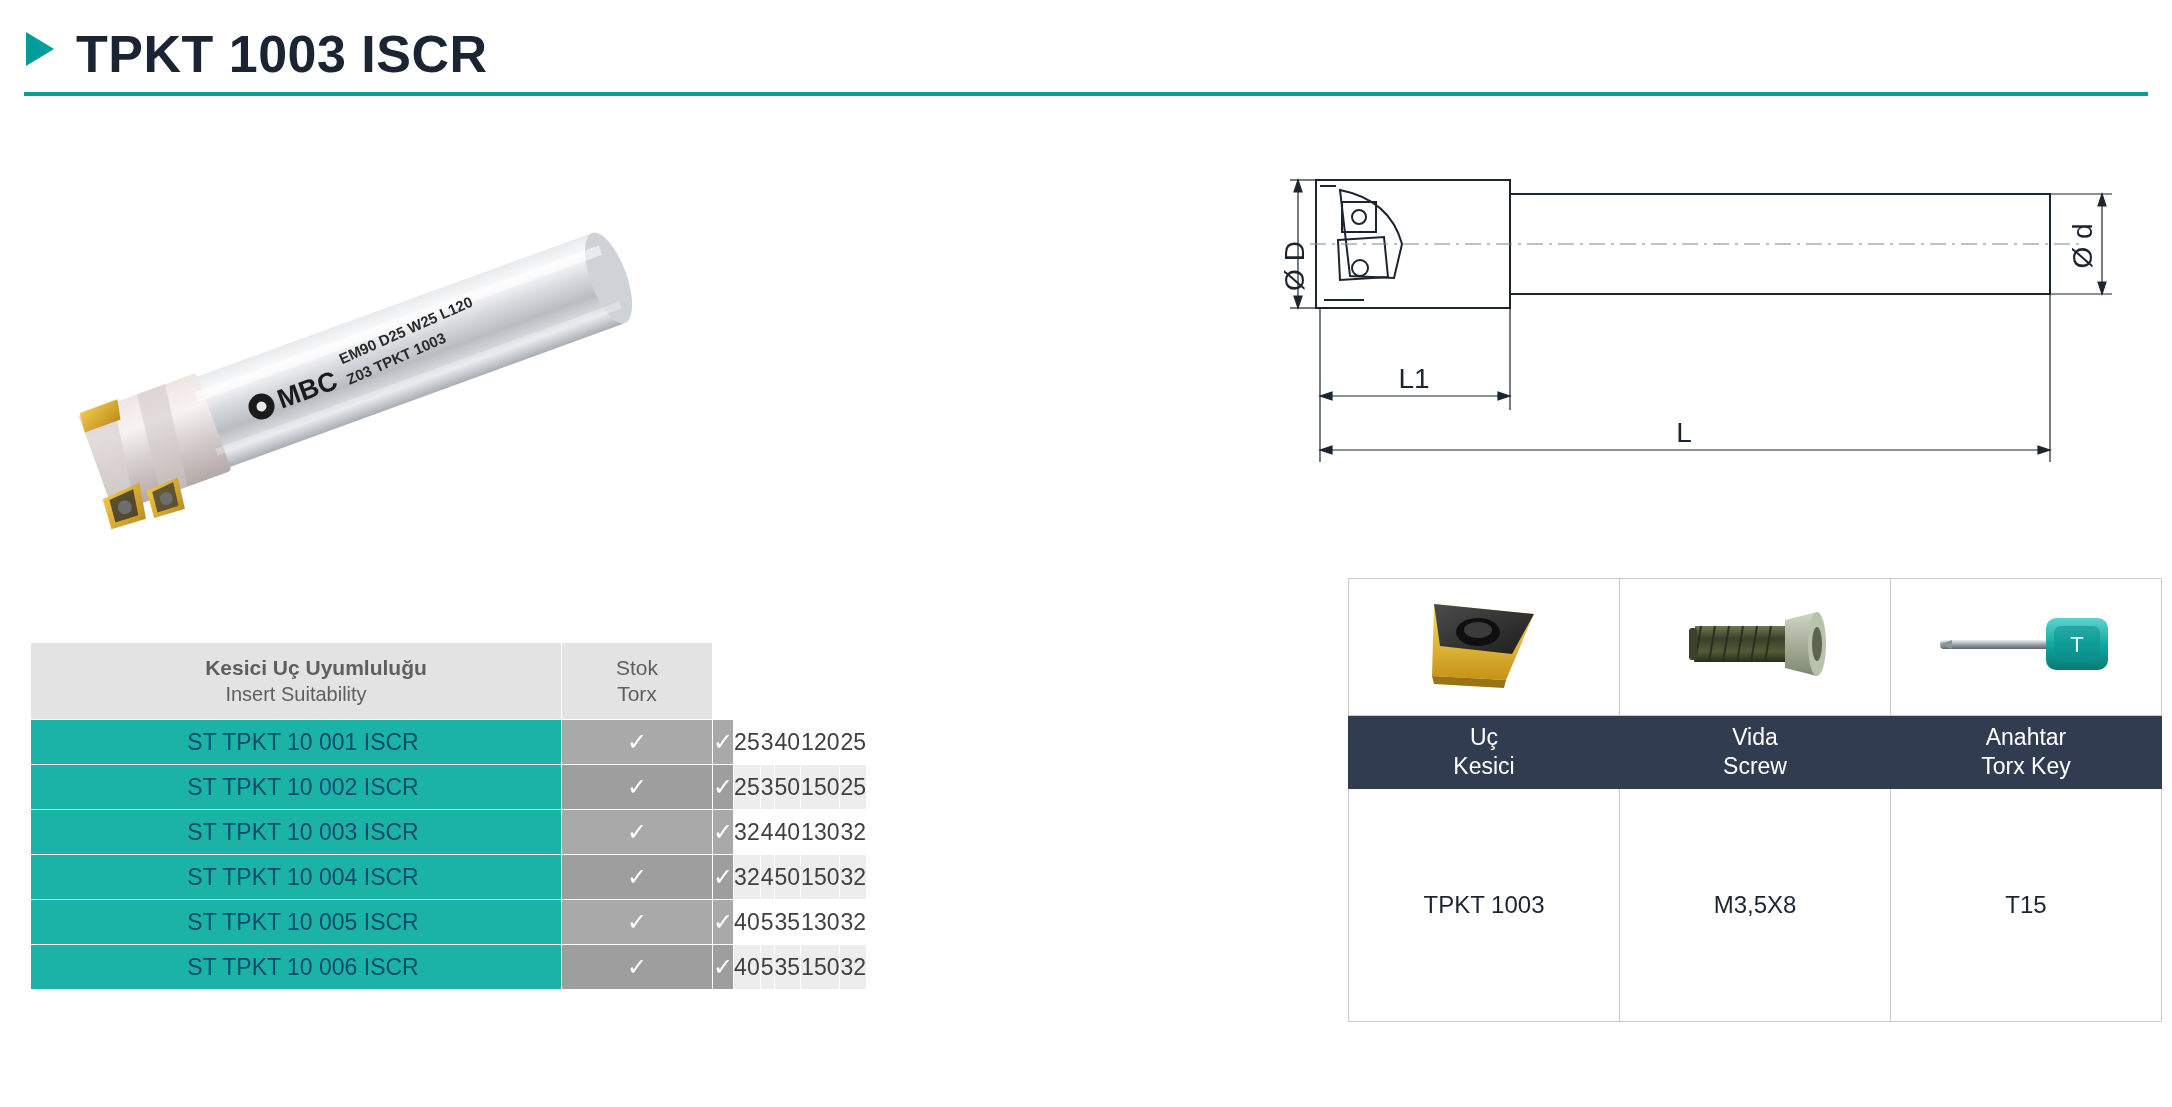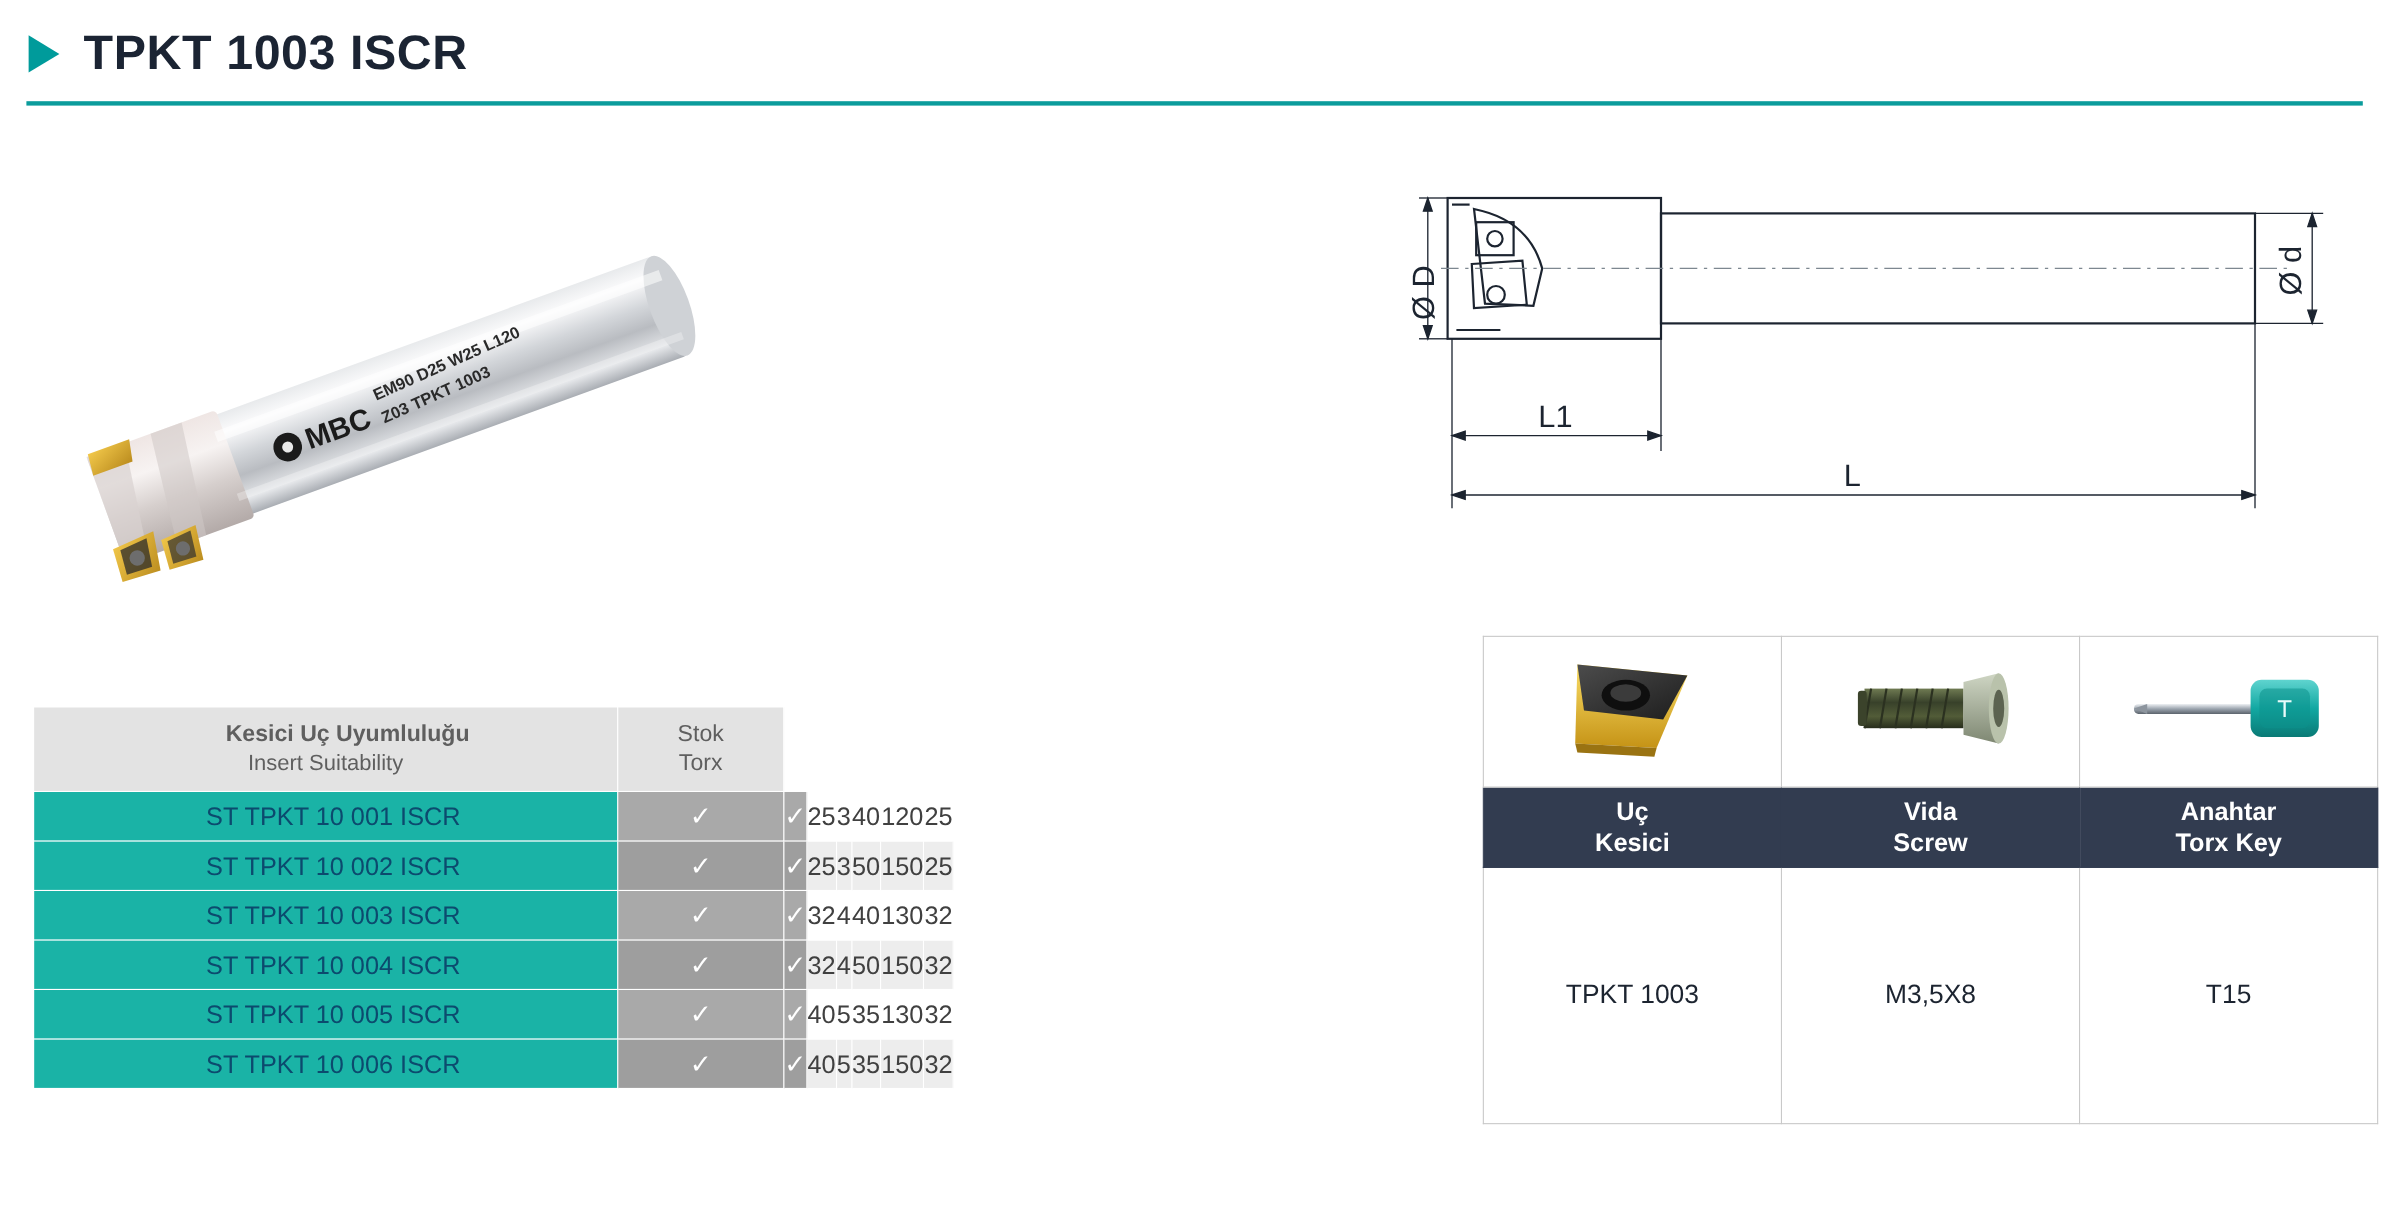--- a/index.html
+++ b/index.html
@@ -27,21 +27,21 @@
     position: absolute;
     left: 26px; top: 32px;
     width: 0; height: 0;
     border-left: 28px solid #009b9b;
     border-top: 17px solid transparent;
     border-bottom: 17px solid transparent;
   }
   .header-title {
     position: absolute;
     left: 76px; top: 24px;
-    font-size: 44px;
+    font-size: 52px;
     font-weight: bold;
     letter-spacing: 0.5px;
     color: #1b2433;
   }
   .header-rule {
     position: absolute;
     left: 24px; top: 92px;
     width: 2124px;
     height: 4px;
     background: #0b9c9c;
@@ -151,21 +151,20 @@
     padding: 0;
   }
   .acc-img-cell { height: 136px; width: 270px; background:#ffffff; }
   .acc-head td {
     background: #323c50;
     color: #ffffff;
     height: 72px;
     line-height: 1.25;
     font-size: 23px;
     border-color: #323c50;
-    font-weight: bold;
   }
   .acc-val td { height: 232px; font-size: 24px; background: #ffffff; }
 </style>
 </head>
 <body>
 
 <div class="header">
   <div class="header-triangle"></div>
   <div class="header-title">TPKT 1003 ISCR</div>
   <div class="header-rule"></div>

